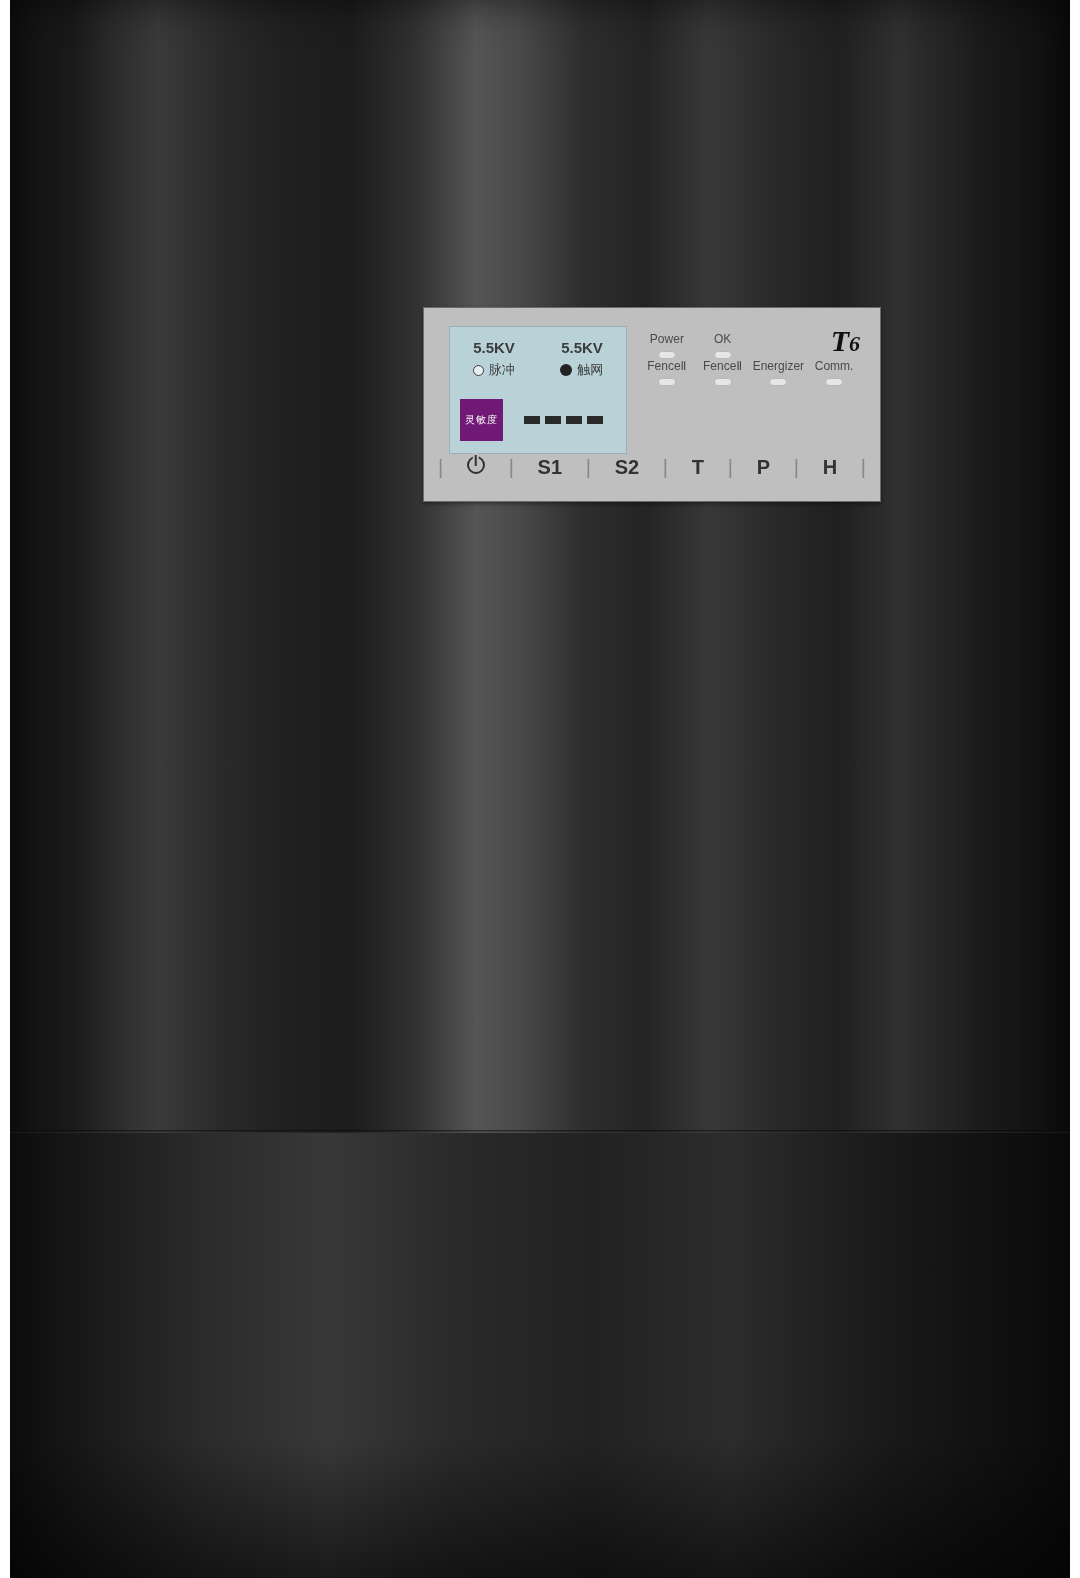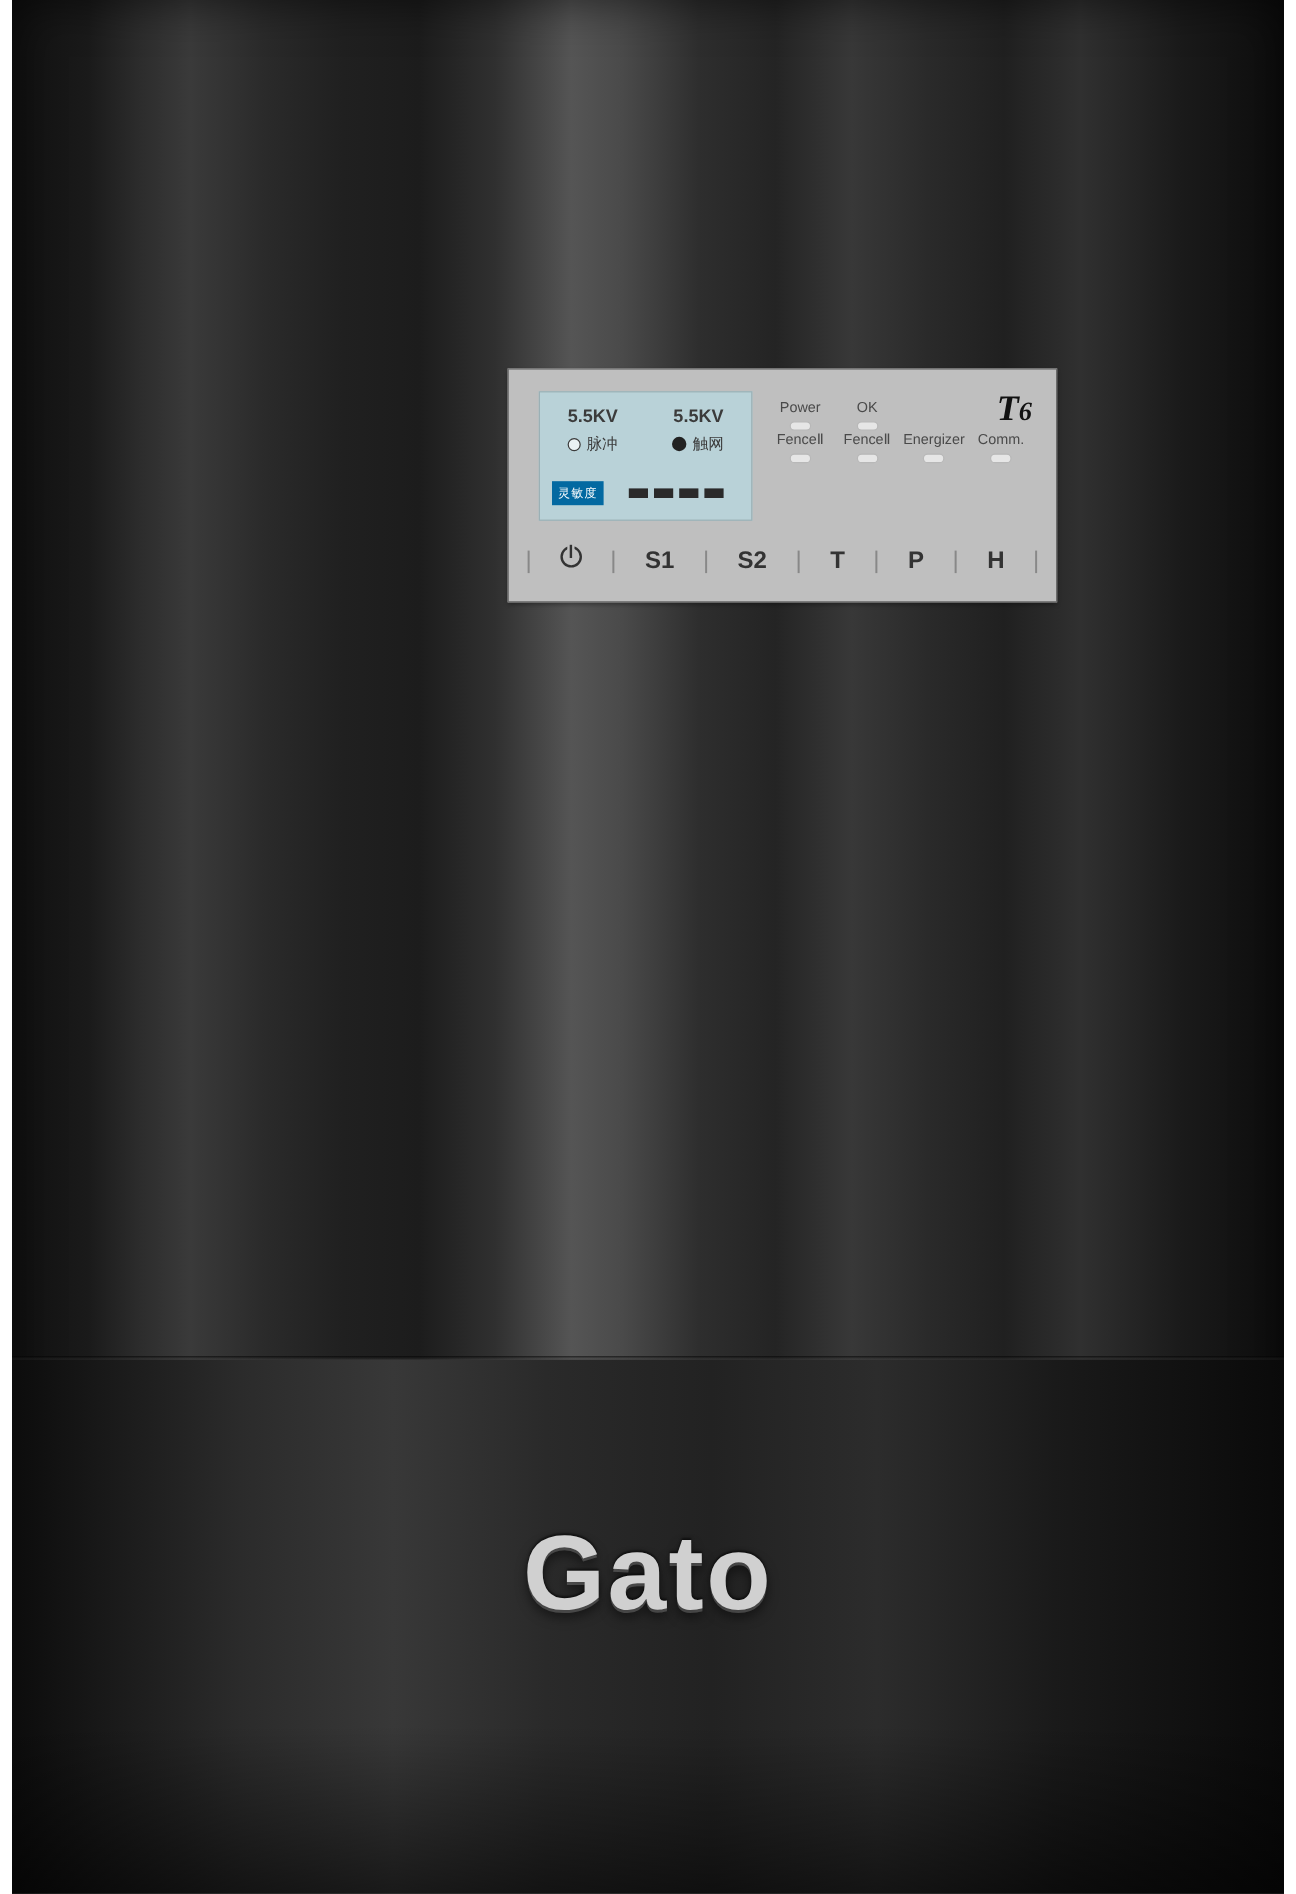--- a/index.html
+++ b/index.html
@@ -74,21 +74,21 @@
     background: #bfbfbf;
     border: 1px solid #6b6b6b;
     box-shadow: 0 2px 4px rgba(0,0,0,.4);
   }
 
   .lcd {
     position: absolute;
     top: 18px;
     left: 25px;
     width: 178px;
-    height: 108px;
+    height: 128px;
     background: #b9d2d8;
     border: 1px solid #9ab0b5;
   }
 
   .kv-row {
     position: absolute;
     top: 12px;
     left: 0; right: 0;
     display: flex;
     justify-content: space-around;
@@ -117,24 +117,24 @@
   }
   .sens-row {
     position: absolute;
     bottom: 12px;
     left: 10px; right: 10px;
     display: flex;
     align-items: center;
     gap: 8px;
   }
   .sens-label {
-    background: #0369a1;
+    background: #701a75;
     color: #fff;
     font-size: 10px;
-    padding: 3px 5px;
+    padding: 14px 5px;
     letter-spacing: 1px;
     text-align: center;
   }
   .sens-bars { display: flex; gap: 5px; flex: 1; justify-content: center; }
   .sens-bars span {
     width: 16px; height: 8px; background: #2a2a2a;
   }
 
   
   .status {
@@ -308,16 +308,13 @@
       <span class="sep">|</span>
       <span>T</span>
       <span class="sep">|</span>
       <span>P</span>
       <span class="sep">|</span>
       <span>H</span>
       <span class="sep">|</span>
     </div>
   </div>
 
-  <div class="brand">
-    <span>Gato</span>
-  </div>
 </div>
 
 </body></html>

